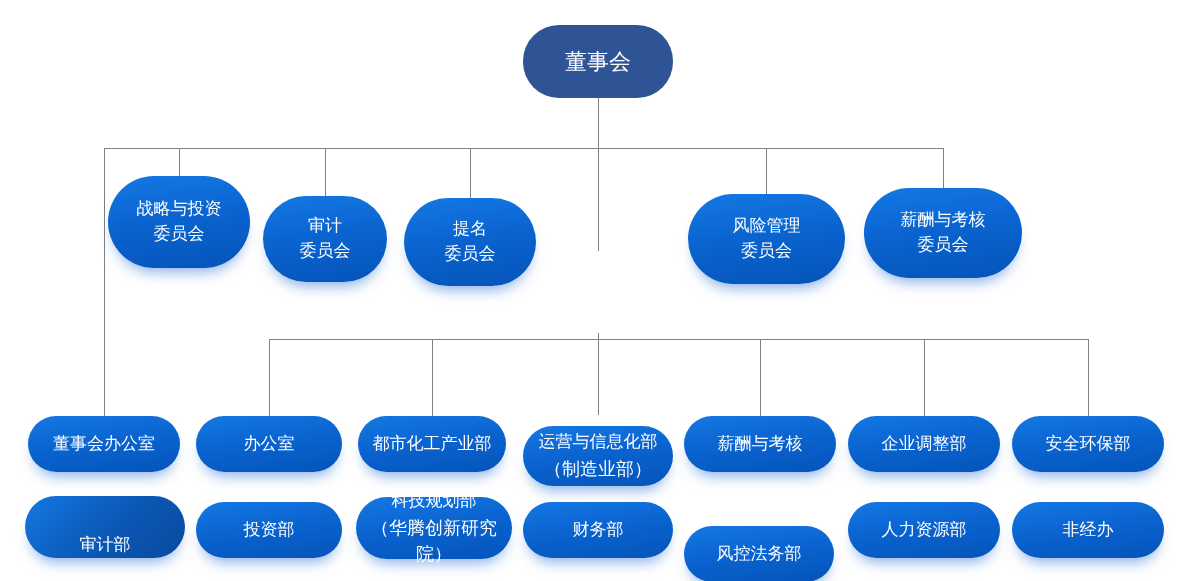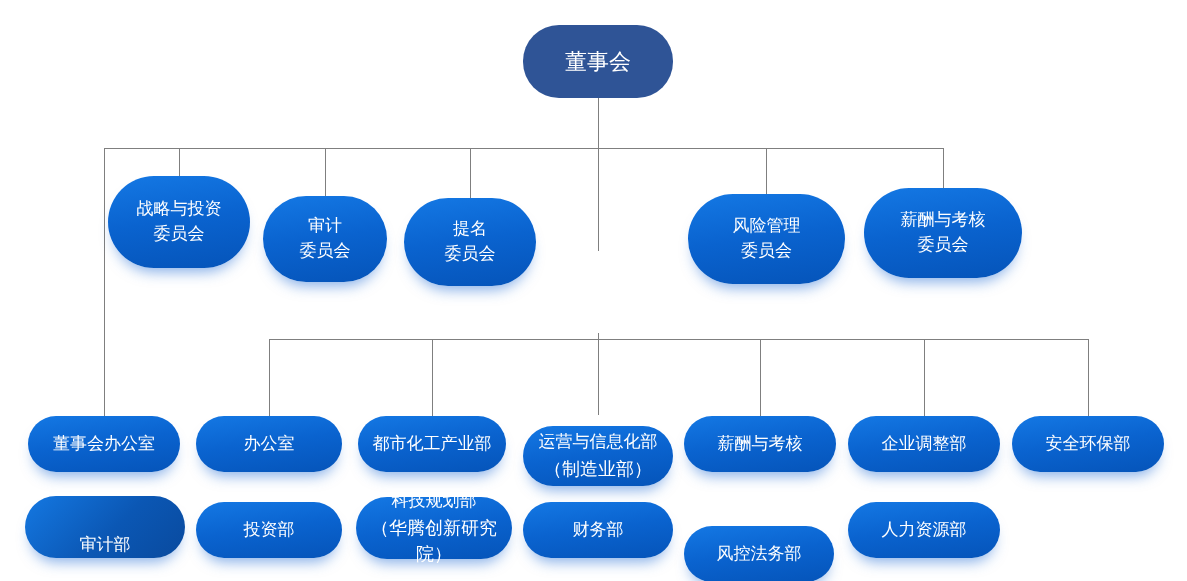--- a/index.html
+++ b/index.html
@@ -118,14 +118,17 @@
   </div>
   <div class="node" style="left:523px;top:502px;width:150px;height:56px;">
     <span class="label">财务部</span>
   </div>
   <div class="node" style="left:684px;top:502px;width:150px;height:56px;margin-top:24px;">
     <span class="label">风控法务部</span>
   </div>
   <div class="node" style="left:848px;top:502px;width:152px;height:56px;">
     <span class="label">人力资源部</span>
   </div>
+  <div class="node" style="left:1012px;top:502px;width:152px;height:56px;">
+    <span class="label">非经办</span>
+  </div>
 
 </div>
 
 </body></html>

